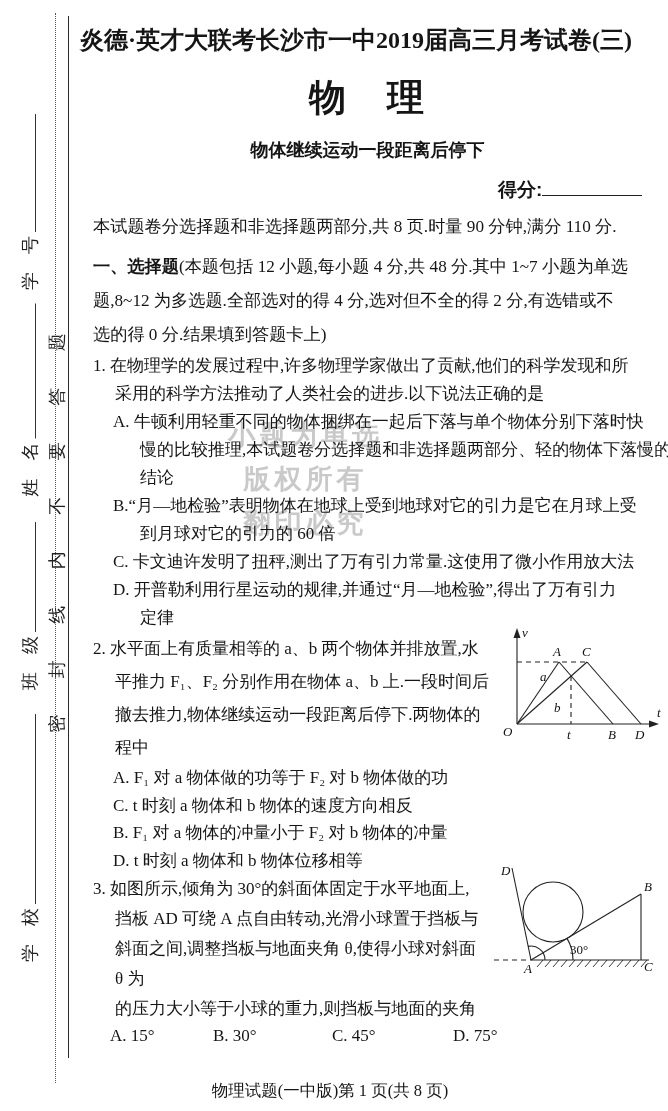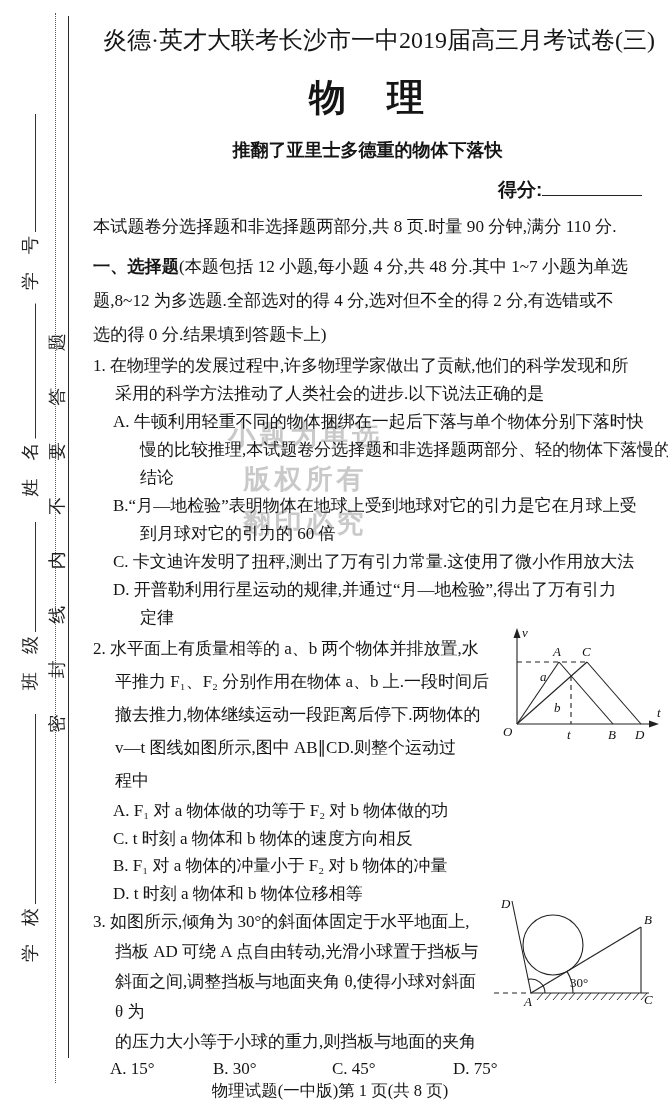--- a/index.html
+++ b/index.html
@@ -25,22 +25,22 @@
   
   .watermark {
     position:absolute; left:228px; top:413px; z-index:1;
     font-family:"Liberation Sans","DejaVu Sans",sans-serif;
     font-size:27px; font-weight:bold; letter-spacing:4px;
     line-height:44px; color:#c9c9c9; text-align:center;
   }
   
   .content { position:absolute; left:80px; top:0; width:575px; z-index:2; }
   .exam-header {
-    margin-top:24px; font-size:24px; font-weight:normal; line-height:32px;
-    text-align:right; white-space:nowrap; letter-spacing:0px;
+    margin-top:24px; font-size:24px; font-weight:bold; line-height:32px;
+    text-align:left; white-space:nowrap; letter-spacing:0px;
   }
   .subject-title { margin-top:20px; font-size:37px; font-weight:bold; line-height:44px; text-align:center; letter-spacing:2px; }
   .subtitle {
     margin-top:18px; font-size:18px; font-weight:bold; line-height:24px; text-align:center;
     font-family:"Liberation Sans","DejaVu Sans",sans-serif;
   }
   .score-row { margin-top:14px; height:28px; padding-left:418px; font-family:"Liberation Sans","DejaVu Sans",sans-serif; font-size:19px; font-weight:bold; white-space:nowrap; }
   .score-blank { display:inline-block; width:100px; height:19px; border-bottom:1.5px solid #222; }
   .intro { margin-top:8px; margin-left:13px; font-size:17.2px; line-height:30px; white-space:nowrap; }
   .section { margin-top:8px; margin-left:13px; font-size:17.2px; line-height:34px; }
@@ -89,21 +89,21 @@
   </div>
   <div class="rot" style="left:30px; top:838px;">
     <span>学　校</span><span class="blank blank-school"></span>
   </div>
   <div class="rot seal-chars" style="left:57px; top:525px;">密 封 线 内 不 要 答 题</div>
 
   <div class="content">
 
     <div class="exam-header">炎德·英才大联考长沙市一中2019届高三月考试卷(三)</div>
     <div class="subject-title">物　理</div>
-    <div class="subtitle">推翻了亚里士多德重的物体下落快</div>
+    <div class="subtitle">物体继续运动一段距离后停下</div>
 
     <div class="score-row">
       <span>得分:</span><span class="score-blank"></span>
     </div>
 
     <div class="intro line">本试题卷分选择题和非选择题两部分,共 8 页.时量 90 分钟,满分 110 分.</div>
 
     <div class="section">
       <div class="line"><b>一、选择题</b><span>(本题包括 12 小题,每小题 4 分,共 48 分.其中 1~7 小题为单选</span></div>
       <div class="line">题,8~12 为多选题.全部选对的得 4 分,选对但不全的得 2 分,有选错或不</div>
@@ -147,21 +147,20 @@
           <text class="it" x="57" y="88">b</text>
           <text class="it" x="70" y="115">t</text>
           <text class="it" x="111" y="115">B</text>
           <text class="it" x="138" y="115">D</text>
         </svg>
       </div>
       <div class="stem">
         <div class="line">2. 水平面上有质量相等的 a、b 两个物体并排放置,水</div>
         <div class="line l-cont">平推力 F₁、F₂ 分别作用在物体 a、b 上.一段时间后</div>
         <div class="line l-cont">撤去推力,物体继续运动一段距离后停下.两物体的</div>
-        <div class="line l-cont">v—t 图线如图所示,图中 AB∥CD.则整个运动过</div>
         <div class="line l-cont">程中</div>
       </div>
       <div class="opts">
         <div class="line o-first">A. F₁ 对 a 物体做的功等于 F₂ 对 b 物体做的功</div>
         <div class="line o-first">C. t 时刻 a 物体和 b 物体的速度方向相反</div>
         <div class="line o-first">B. F₁ 对 a 物体的冲量小于 F₂ 对 b 物体的冲量</div>
         <div class="line o-first">D. t 时刻 a 物体和 b 物体位移相等</div>
       </div>
     </div>
 

